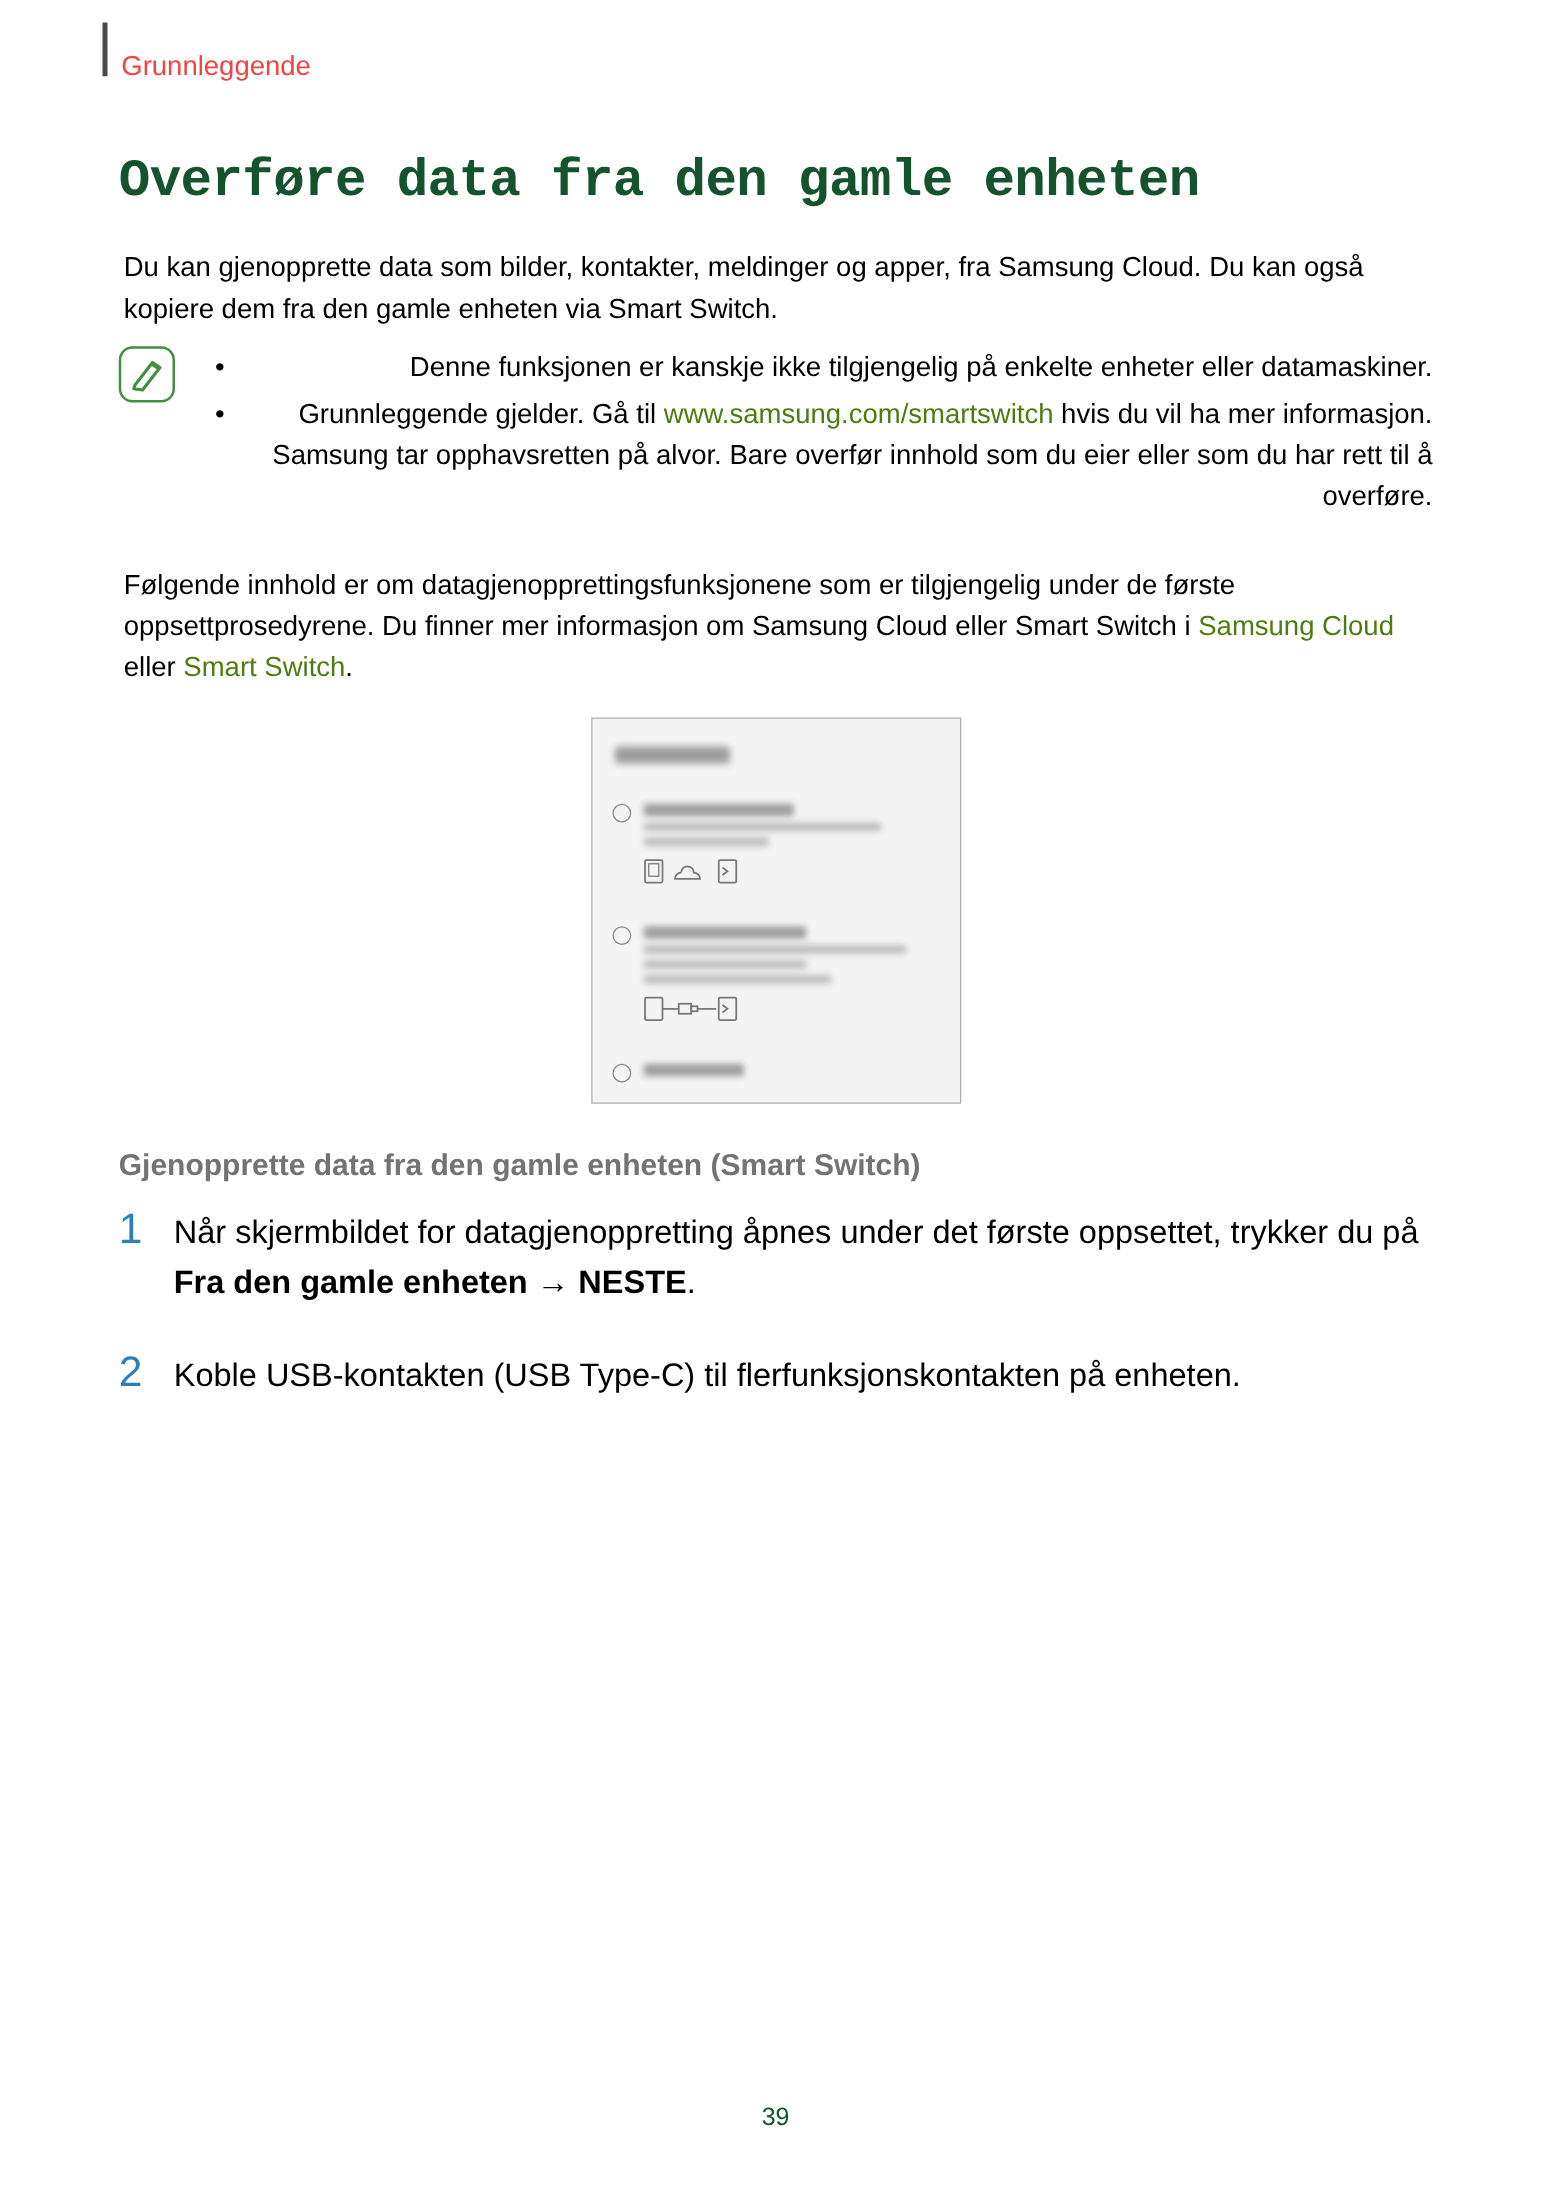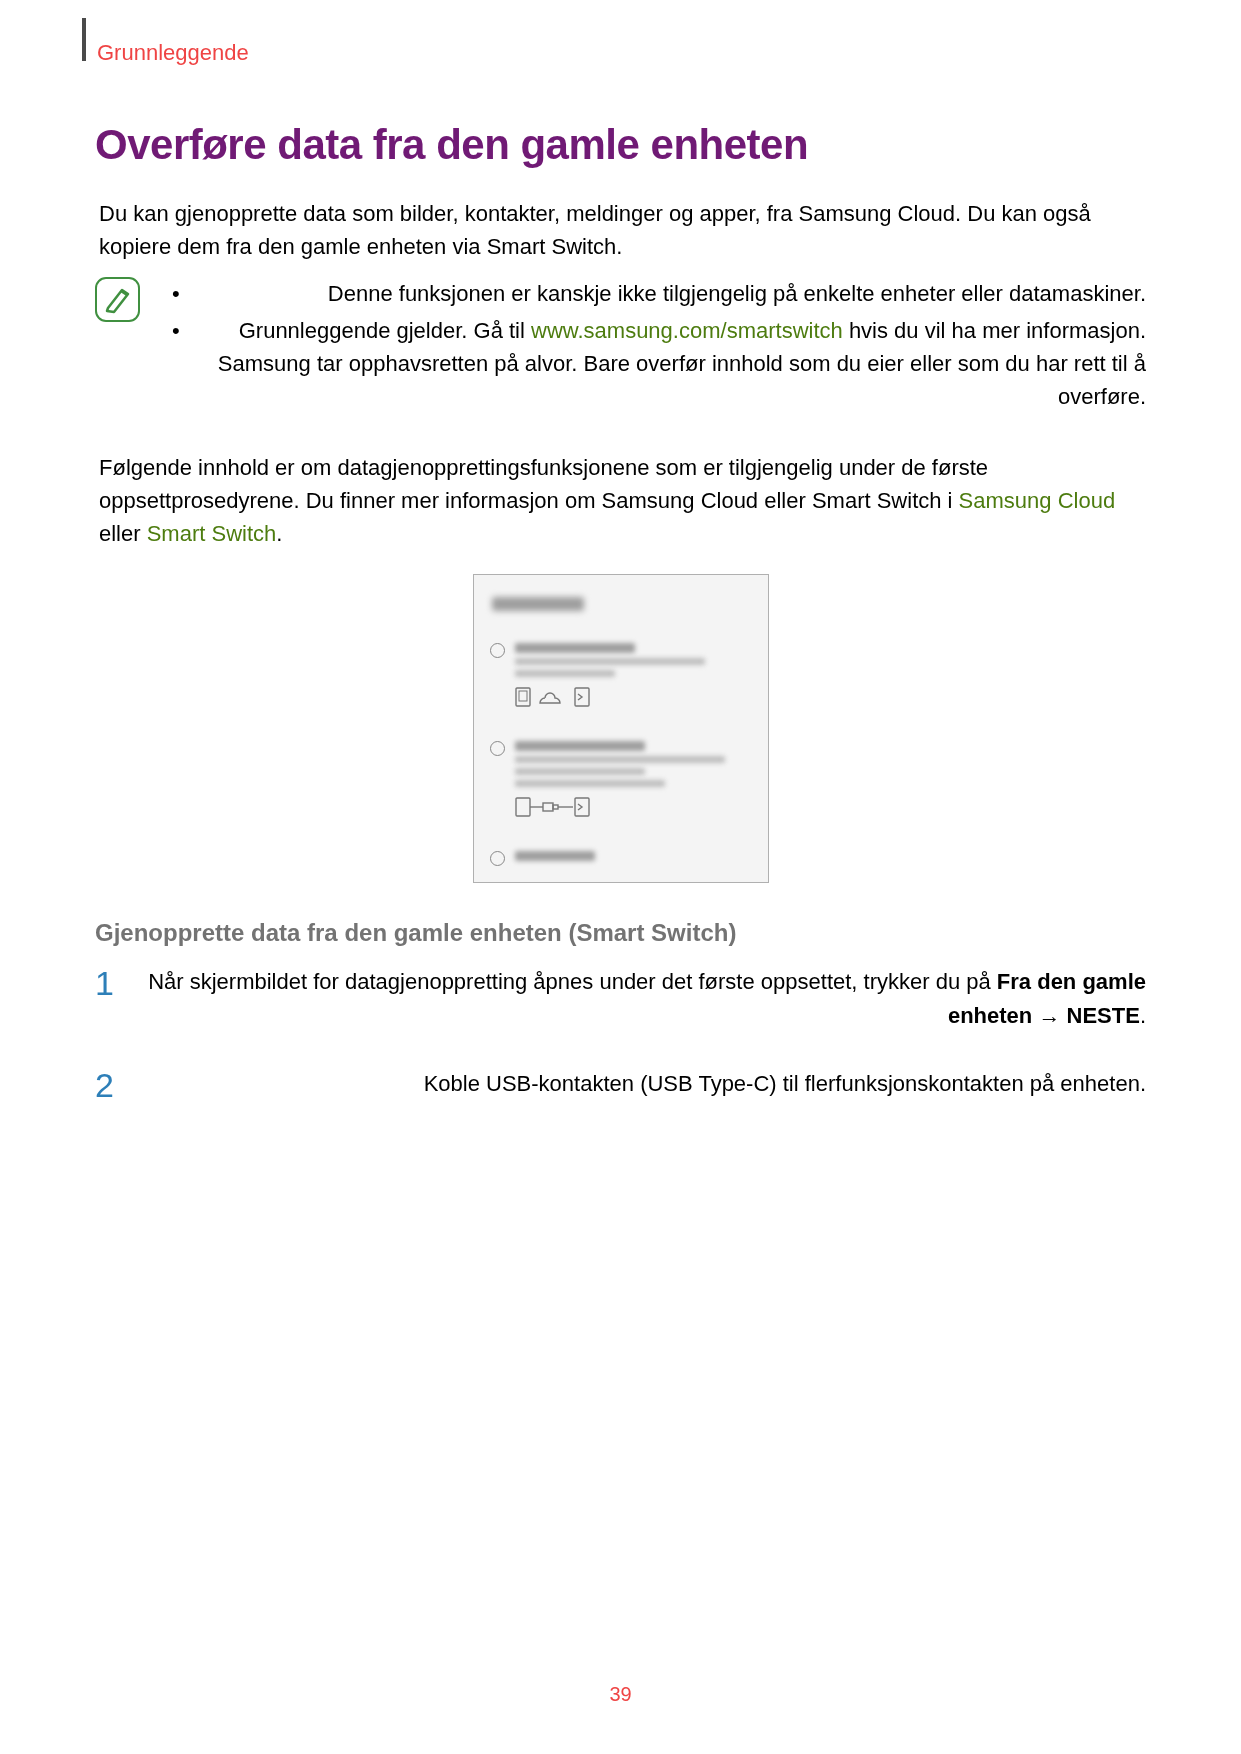--- a/index.html
+++ b/index.html
@@ -28,23 +28,24 @@
   }
   .section-label {
     font-size: 22px;
     color: #ef4444;
     margin-bottom: 55px;
     margin-left: 2px;
   }
   .title {
     font-size: 42px;
     font-weight: 700;
-    color: #701a75;
+    color: #14532d;
     margin: 0 0 28px 0;
     letter-spacing: -0.5px;
+    font-family: Liberation Mono, monospace;
   }
   .para {
     font-size: 22px;
     line-height: 1.5;
     margin: 0 0 14px 4px;
     color: #000;
   }
   .note-block {
     display: flex;
     align-items: flex-start;
@@ -147,46 +148,45 @@
   }
   .ordered {
     list-style: none;
     margin: 0;
     padding: 0;
     counter-reset: step;
   }
   .ordered li {
     position: relative;
     padding-left: 44px;
-    font-size: 22px;
+    font-size: 26px;
     line-height: 1.55;
     margin-bottom: 34px;
     counter-increment: step;
-    text-align: right;
   }
   .ordered li::before {
     content: counter(step);
     position: absolute;
     left: 0px;
     top: -8px;
     font-size: 34px;
     color: #2d7fb8;
     font-weight: 400;
   }
   .bold {
     font-weight: 700;
   }
   .page-num {
     position: absolute;
     bottom: 48px;
     left: 0;
     width: 100%;
     text-align: center;
     font-size: 20px;
-    color: #ef4444;
+    color: #14532d;
   }
 </style>
 </head>
 <body>
 
 <div class="page">
   <div class="header-rule"></div>
   <div class="section-label">Grunnleggende</div>
 
   <h1 class="title">Overføre data fra den gamle enheten</h1>

